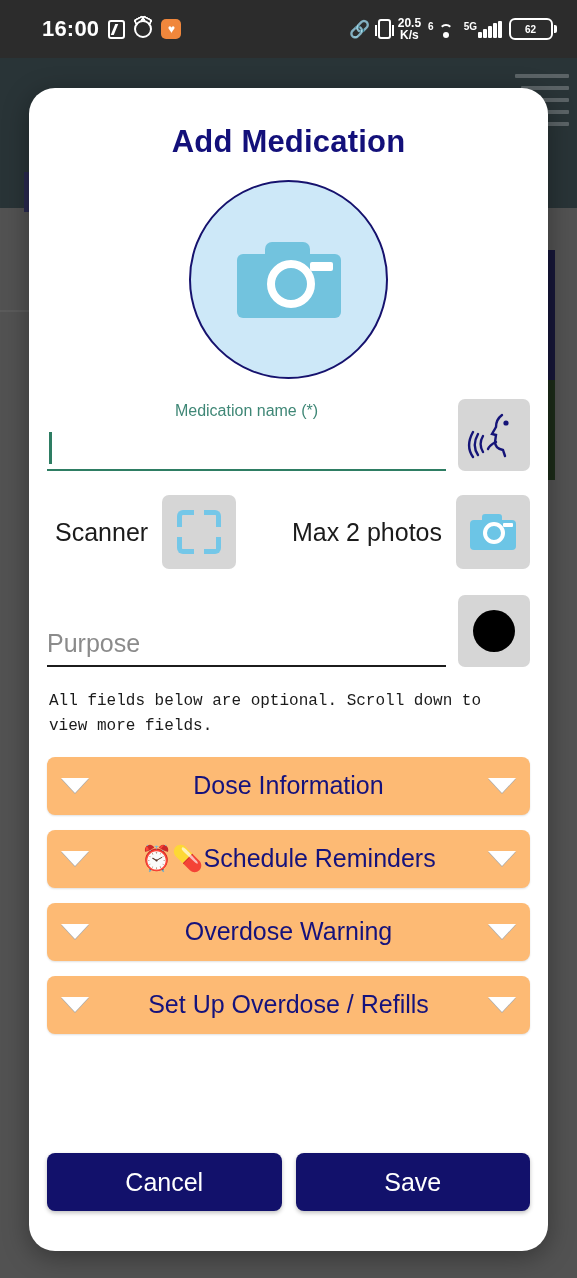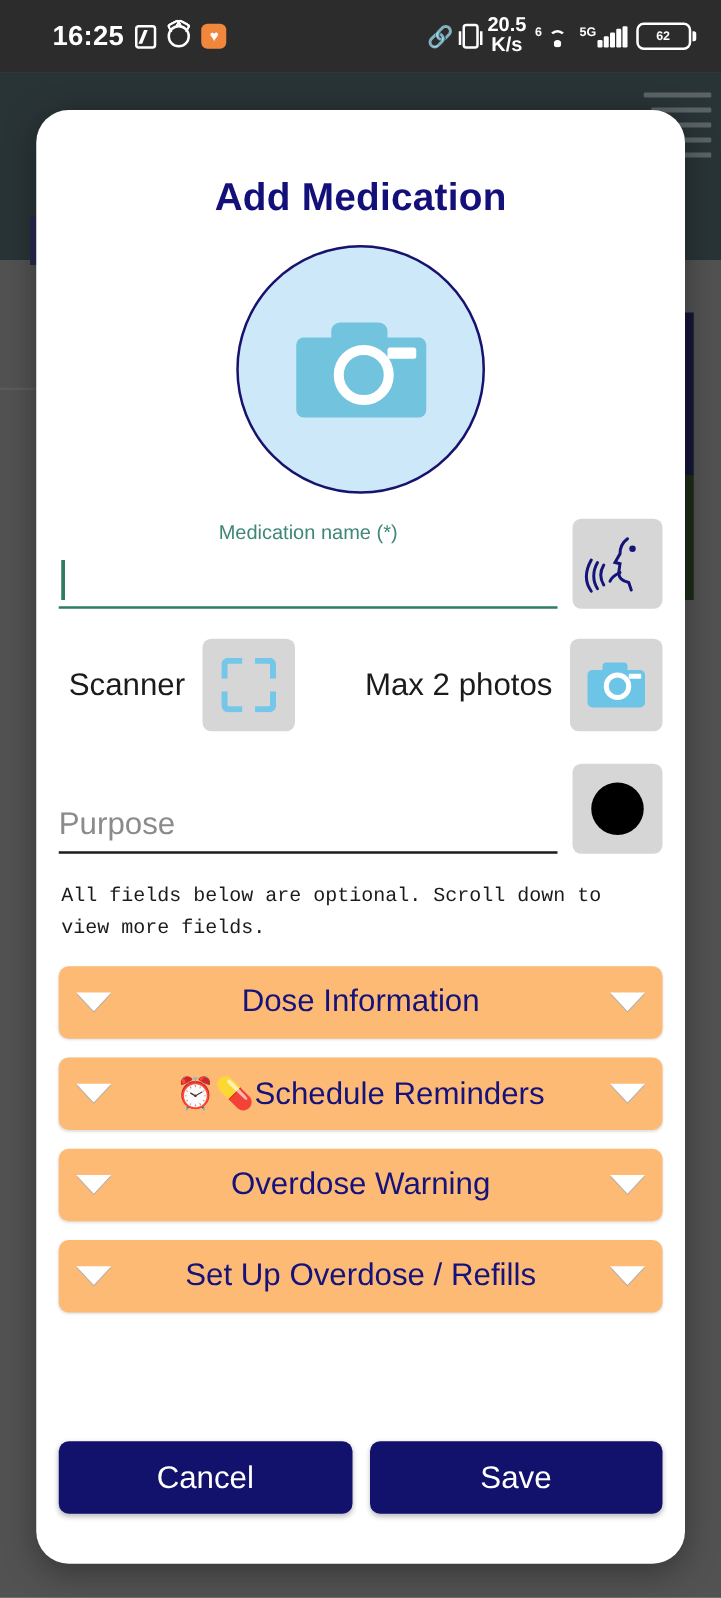--- a/index.html
+++ b/index.html
@@ -123,21 +123,21 @@
   .bt-ico { font-size: 17px; }
   .vib-ico {
     position: relative; display:inline-block;
     width: 13px; height: 20px; border: 2px solid #fff; border-radius: 3px;
   }
   .vib-ico::before, .vib-ico::after{
     content:"";position:absolute;top:4px;width:2px;height:11px;background:#fff;
   }
   .vib-ico::before{left:-5px;}
   .vib-ico::after{right:-5px;}
-  .netspeed { font-size: 16px; font-weight: 700; line-height: 1.02; text-align:center; }
+  .netspeed { font-size: 12px; font-weight: 700; line-height: 1.02; text-align:center; }
   .wifi-wrap { display:flex; align-items:flex-end; gap:1px; }
   .sup { font-size: 10px; font-weight: 700; align-self: flex-start; }
   .wifi {
     width: 22px; height: 17px; position: relative; overflow: hidden;
   }
   .wifi i{
     position:absolute;left:50%;bottom:0;transform:translateX(-50%);
     border:2.5px solid #fff;border-bottom-color:transparent;
     border-left-color:transparent;border-right-color:transparent;
     border-radius:50%;
@@ -168,21 +168,21 @@
     position: absolute;
     left: 29px;
     top: 88px;
     width: 519px;
     height: 1163px;
     background: #ffffff;
     border-radius: 26px;
     box-shadow: 0 6px 26px rgba(0,0,0,.35);
     z-index: 30;
     overflow: hidden;
-    padding: 16px 18px;
+    padding: 0 18px;
   }
 
   .dlg-title {
     text-align: center;
     color: #13107a;
     font-size: 31px;
     font-weight: 700;
     margin-top: 36px;
     letter-spacing: .2px;
   }
@@ -358,21 +358,21 @@
   </div>
   <div class="bg-left-accent"></div>
   <div class="bg-hline"></div>
   <div class="bg-strip-navy"></div>
   <div class="bg-strip-green"></div>
 </div>
 <div class="scrim"></div>
 
 <div class="statusbar">
   <div class="sb-left">
-    <span class="sb-clock">16:25</span>
+    <span class="sb-clock">16:00</span>
     <span class="nfc-ico"></span>
     <span class="alarm-ico"></span>
     <span class="heart-badge">♥</span>
   </div>
   <div class="sb-right">
     <span class="bt-ico">🔗</span>
     <span class="vib-ico"></span>
     <span class="netspeed">
       <span>20.5</span><br>
       <span>K/s</span>

